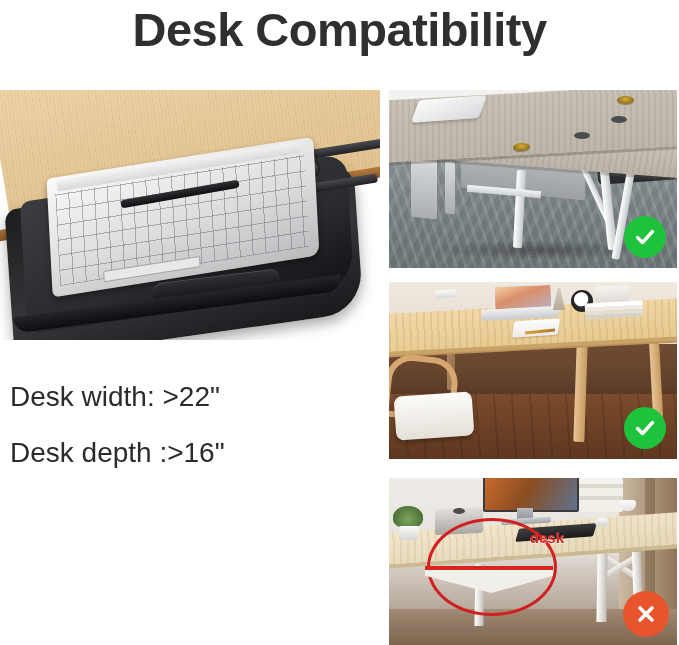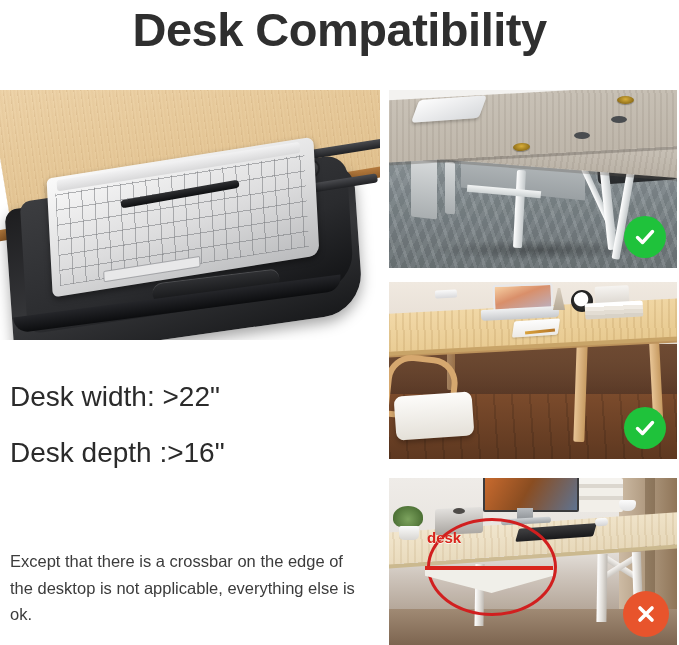--- a/index.html
+++ b/index.html
@@ -585,23 +585,23 @@
     position: absolute;
     left: 38px; top: 40px;
     width: 124px; height: 92px;
     border: 3px solid #d11f1f;
     border-radius: 50%;
     z-index: 5;
     background: rgba(255,255,255,0.04);
   }
   .uf-annot-label {
     position: absolute;
-    left: 38px; top: 52px;
+    left: 51px; top: 52px;
     width: 124px;
-    text-align: left;
+    text-align: right;
     color: #d8241c;
     font-size: 15px;
     font-weight: bold;
     line-height: 1.06;
     z-index: 7;
     text-shadow: 0 1px 0 rgba(255,255,255,0.75);
   }
   .uf-annot-band {
     position: absolute;
     left: 36px; top: 88px;
@@ -642,21 +642,20 @@
     <div class="kt-handle"></div>
     <div class="kt-wrist"></div>
     <div class="kt-front-lip"></div>
   </div>
 
   <div class="spec-lines">
     <div class="spec-line">Desk width: &gt;22"</div>
     <div class="spec-line">Desk depth :&gt;16"</div>
   </div>
 
-  <div class="note-text">Except that there is a crossbar on the edge of the desktop is not applicable, everything else is ok.</div>
 </div>
 
 <div class="right-col">
 
   <div class="photo-panel panel-top">
     <div class="of-bg"></div>
     <div class="of-floor-tex"></div>
     <div class="of-shadow"></div>
     <div class="of-panel"></div>
     <div class="of-cpu c1"></div>

